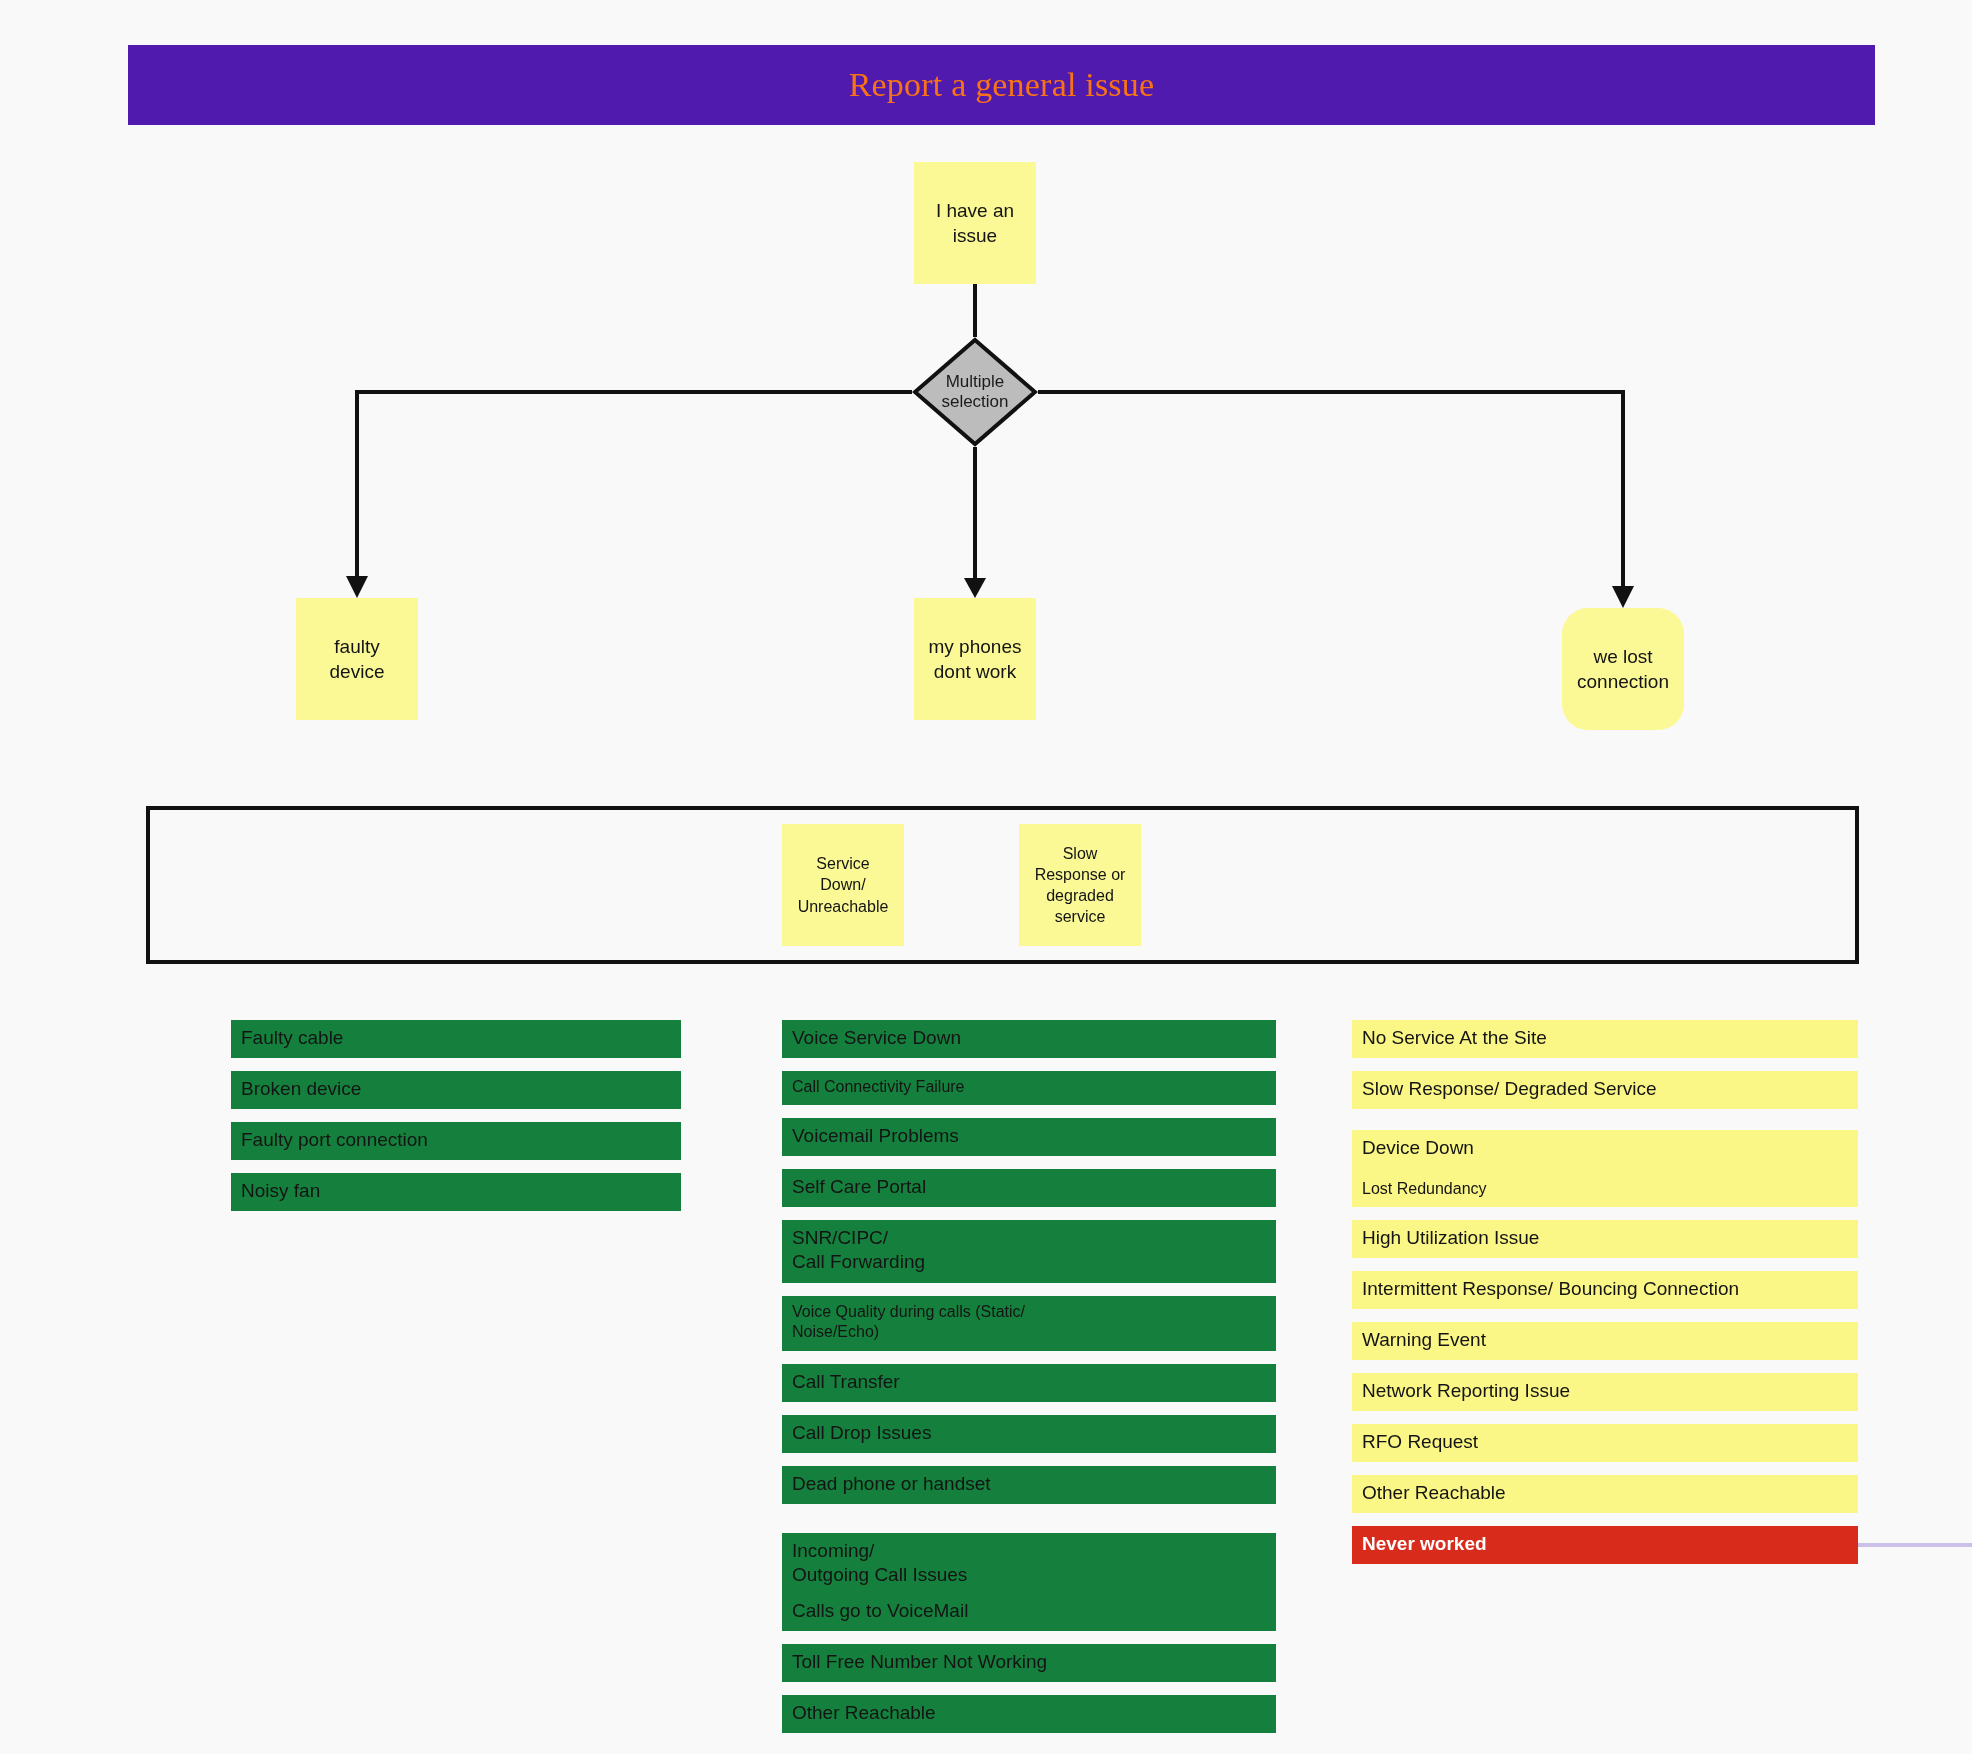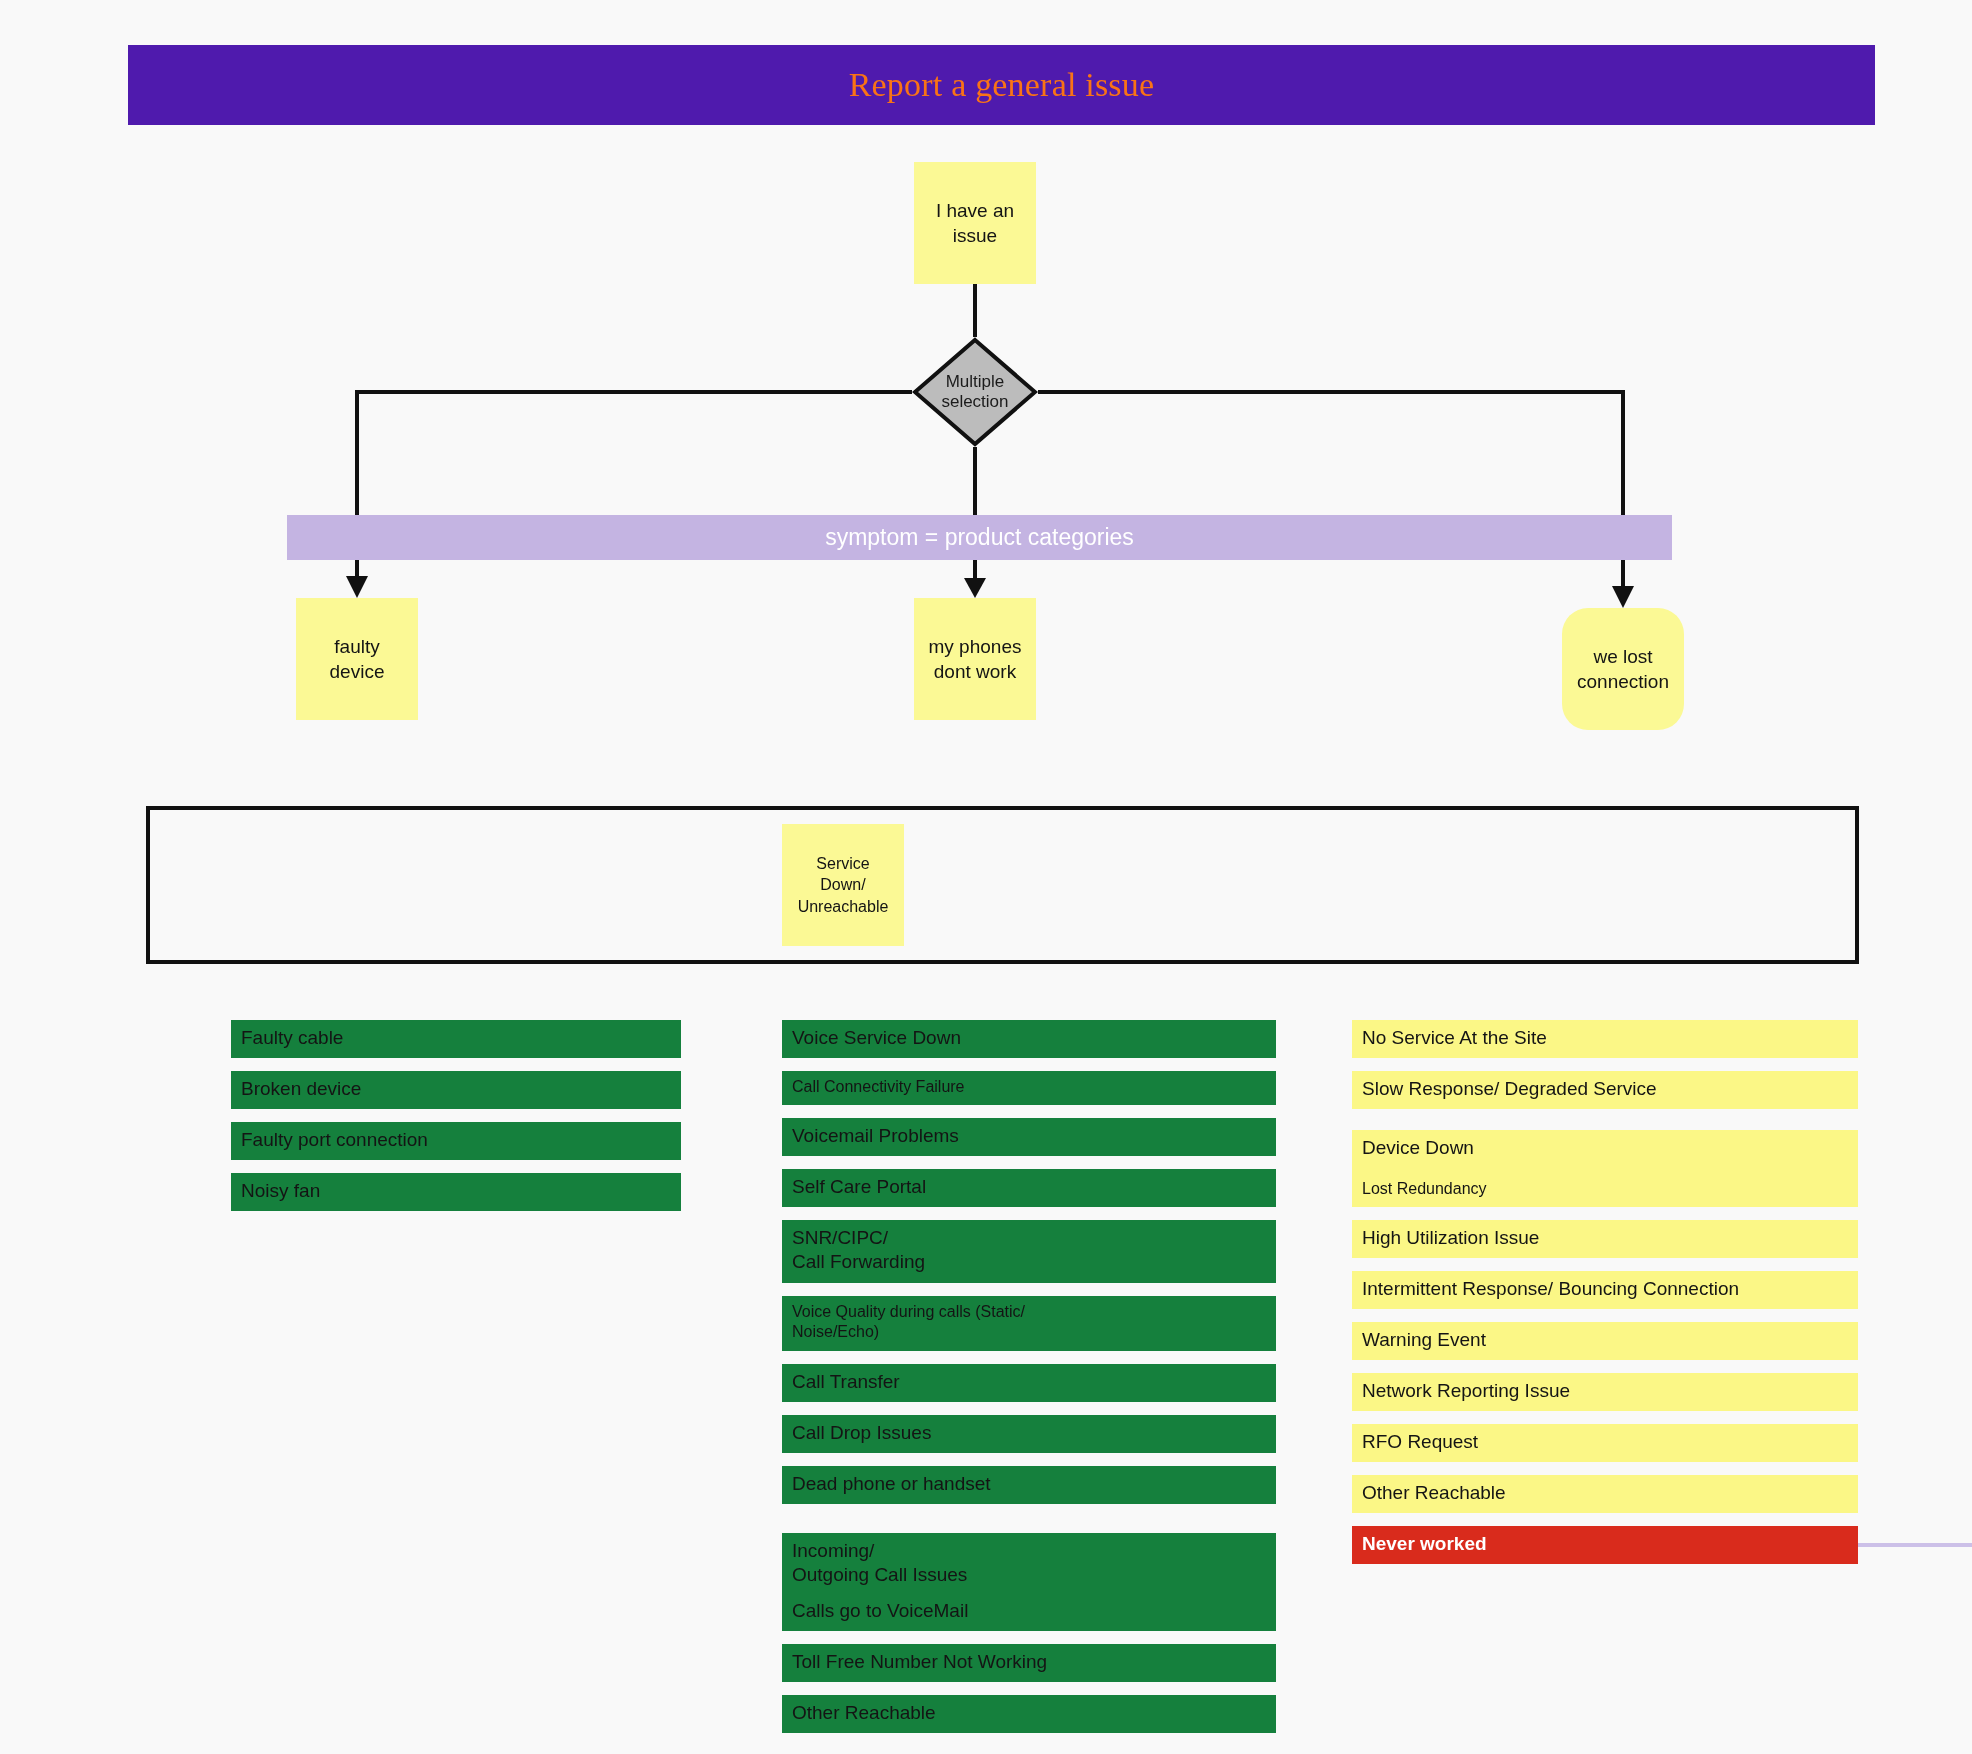--- a/index.html
+++ b/index.html
@@ -173,42 +173,45 @@
   <div class="diamond-wrap">
     <svg width="126" height="110" viewBox="0 0 126 110">
       <polygon points="63,3 123,55 63,107 3,55" fill="#bcbcbc" stroke="#111" stroke-width="4"></polygon>
     </svg>
     <div class="diamond-label">
       <span>Multiple</span>
       <span>selection</span>
     </div>
   </div>
 
-  <div class="lavender-band">
-    <div class="lavender-text">symptom = product categories</div>
-  </div>
 
   <div class="note note-faulty">
     <span style="white-space:pre-line">faulty
 device</span>
   </div>
   <div class="note note-phones">
     <span style="white-space:pre-line">my phones
 dont work</span>
   </div>
   <div class="note note-lost">
     <span style="white-space:pre-line">we lost
 connection</span>
   </div>
 
   <div class="outline-box"></div>
   <div class="note note-svcdown">
     <span style="white-space:pre-line">Service
 Down/
 Unreachable</span>
+  </div>
+  <div class="note note-slowresp">
+    <span style="white-space:pre-line">Slow
+Response or
+degraded
+service</span>
   </div>
 
   <div class="columns">
     <div class="col col-left" id="col-left">
         <div class="row sz-lg" style="position: absolute; left: 0px; width: 100%; top: 0px; height: 38px;"><span>Faulty cable</span></div>
         <div class="row sz-lg" style="position: absolute; left: 0px; width: 100%; top: 51px; height: 38px;"><span>Broken device</span></div>
         <div class="row sz-lg" style="position: absolute; left: 0px; width: 100%; top: 102px; height: 38px;"><span>Faulty port connection</span></div>
         <div class="row sz-lg" style="position: absolute; left: 0px; width: 100%; top: 153px; height: 38px;"><span>Noisy fan</span></div>
       </div>
     <div class="col col-mid" id="col-mid">

